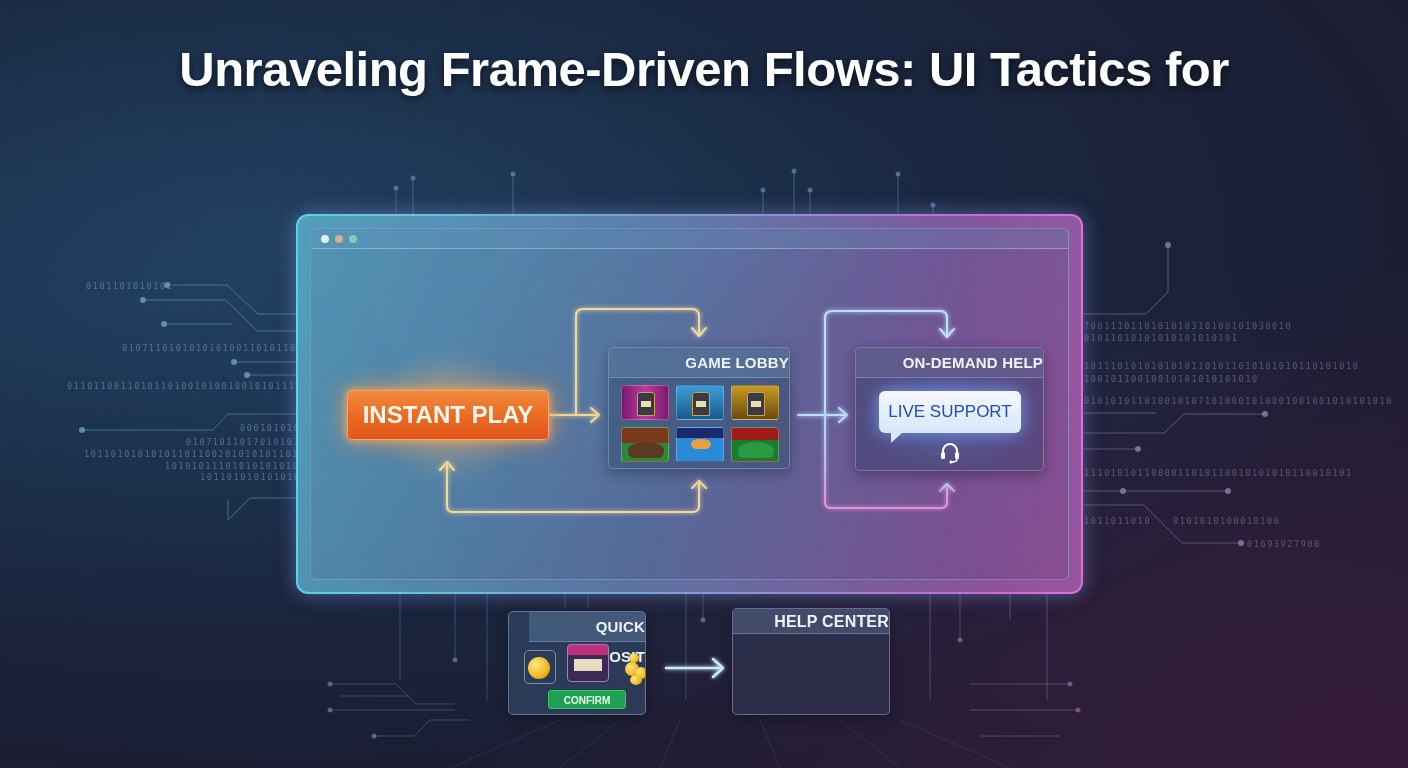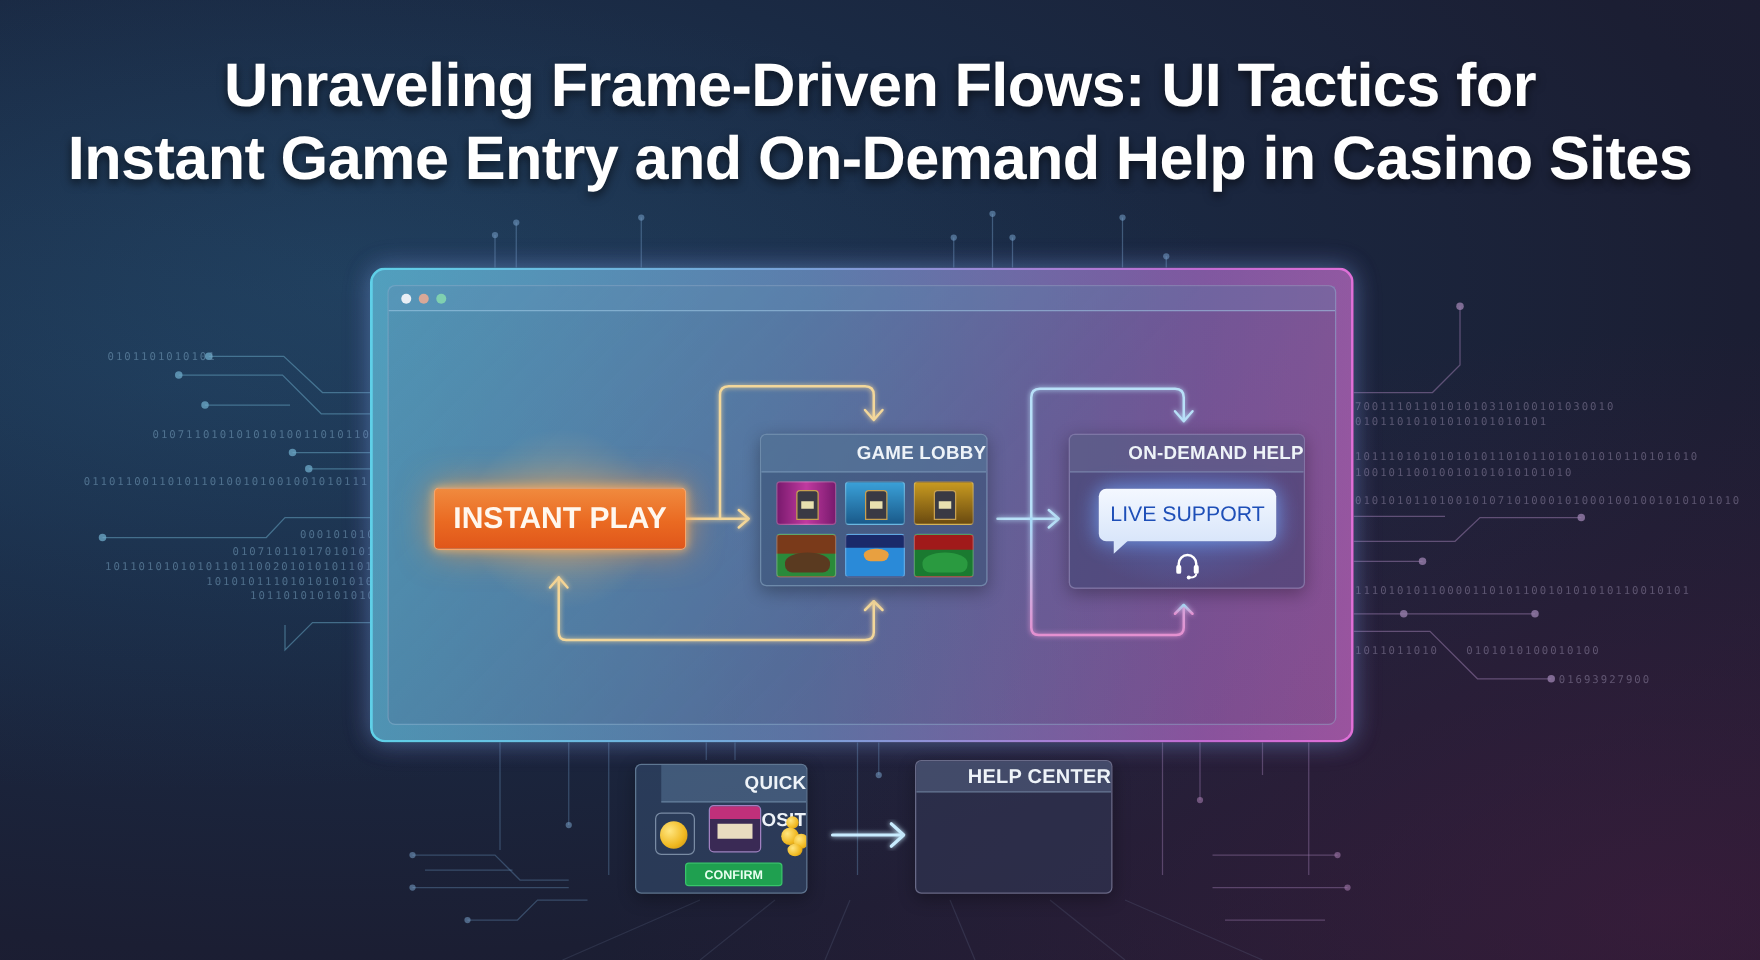--- a/index.html
+++ b/index.html
@@ -229,21 +229,20 @@
       <line x1="680" y1="720" x2="660" y2="768"></line>
     <line x1="760" y1="720" x2="780" y2="768"></line>
       <line x1="840" y1="720" x2="900" y2="768"></line>
     <line x1="560" y1="720" x2="450" y2="768"></line>
       <line x1="900" y1="720" x2="1010" y2="768"></line>
   </g>
 </svg>
 
 <div class="title">
   <span>Unraveling Frame-Driven Flows: UI Tactics for</span>
-  <span>Instant Game Entry and On-Demand Help in Casino Sites</span>
 </div>
 
 <div class="binary left" style="left:86px;top:281px">0101101010101</div>
 <div class="binary left" style="left:122px;top:343px">01071101010101010011010110101010</div>
 <div class="binary left" style="left:67px;top:381px">011011001101011010010100100101011101101</div>
 <div class="binary left" style="left:240px;top:423px">00010101010</div>
 <div class="binary left" style="left:186px;top:437px">0107101101701010110</div>
 <div class="binary left" style="left:84px;top:449px">101101010101011011002010101011011011</div>
 <div class="binary left" style="left:165px;top:461px">10101011101010101010110</div>
 <div class="binary left" style="left:200px;top:472px">10110101010101010</div>

